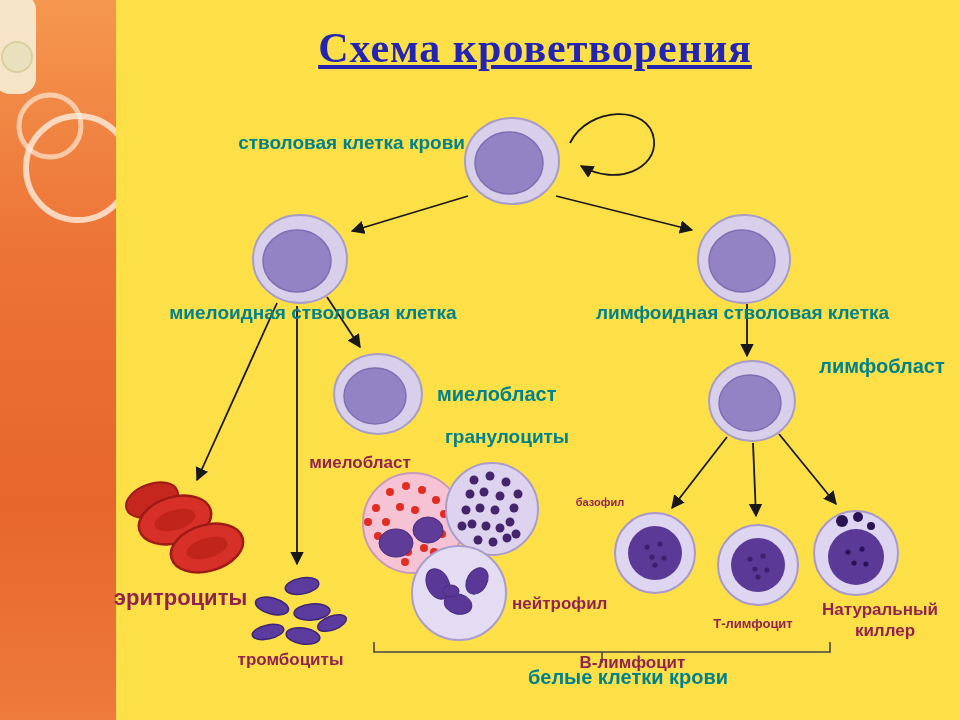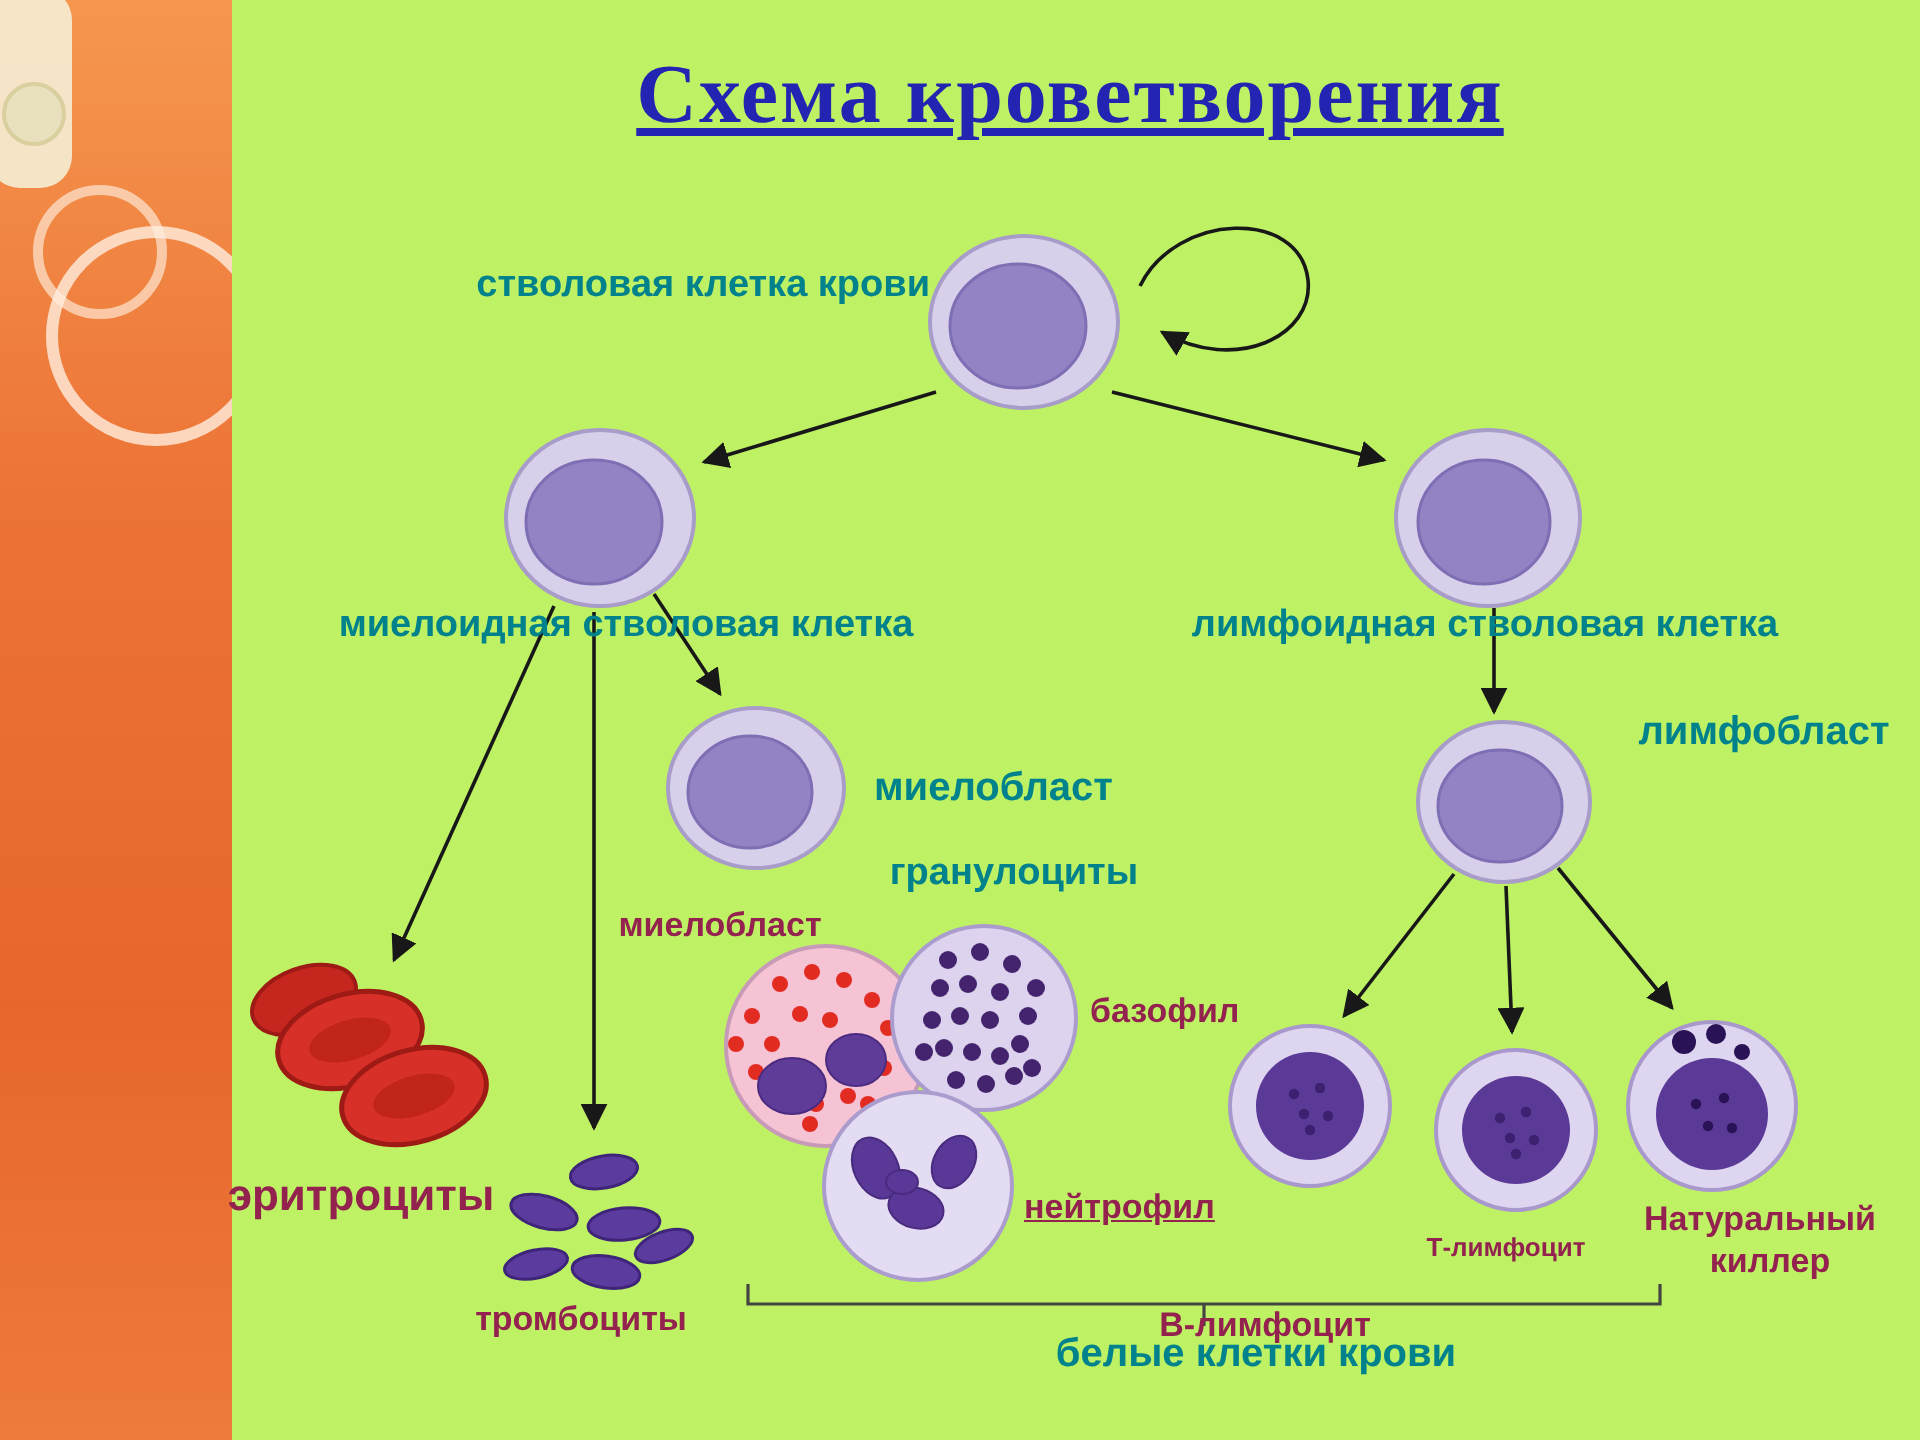--- a/index.html
+++ b/index.html
@@ -1,18 +1,18 @@
 <!DOCTYPE html>
 <html><head>
 <meta charset="utf-8">
 <style>
   * { margin:0; padding:0; box-sizing:border-box; }
   html,body { width:960px; height:720px; }
   body { background:#ffffff; font-family:"Liberation Sans", sans-serif; position:relative; overflow:hidden; }
-  .slide { position:absolute; left:0; top:0; width:960px; height:720px; background:#bef264; }
+  .slide { position:absolute; left:0; top:0; width:960px; height:720px; background:#fde047; }
   .strip { position:absolute; left:0; top:0; width:116px; height:720px;
            background:linear-gradient(180deg,#f5974f 0%, #ec7336 35%, #e7662c 70%, #ee7a3c 100%); }
   .title { position:absolute; left:150px; top:24px; width:770px; text-align:center;
            font-family:"Liberation Serif", serif; font-weight:bold; font-size:42px;
            color:#2424b2; text-decoration:underline; letter-spacing:1px; }
   .diagram { position:absolute; left:0; top:0; width:960px; height:720px; }
   .lbl { position:absolute; font-weight:bold; line-height:1.12; text-align:center; white-space:nowrap; }
   .teal   { color:#00828c; }
   .maroon { color:#93224f; }
   .purple { color:#7a35a8; font-style:italic; }
@@ -210,22 +210,22 @@
   <div class="lbl teal" style="left:150px; top:132px; width:315px; font-size:19px;text-align:right;">стволовая клетка крови</div>
 
   <div class="lbl teal" style="left:118px; top:302px; width:390px; font-size:19px;">миелоидная стволовая клетка</div>
   <div class="lbl teal" style="left:545px; top:302px; width:395px; font-size:19px;">лимфоидная стволовая клетка</div>
 
   <div class="lbl teal" style="left:437px; top:383px; width:160px; font-size:20px; text-align:left;">миелобласт</div>
   <div class="lbl teal" style="left:422px; top:426px; width:170px; font-size:19px;">гранулоциты</div>
   <div class="lbl teal" style="left:812px; top:343px; width:140px; font-size:20px;margin-top:12px;">лимфобласт</div>
 
   <div class="lbl maroon" style="left:280px; top:453px; width:160px; font-size:17px;">миелобласт</div>
-  <div class="lbl maroon" style="left:545px; top:496px; width:110px; font-size:17px; text-align:left;">базофил</div>
-  <div class="lbl maroon" style="left:512px; top:594px; width:120px; font-size:17px; text-align:left;text-decoration:underline;">нейтрофил</div>
+  <div class="lbl maroon" style="left:545px; top:496px; width:110px; font-size:11px; text-align:center;">базофил</div>
+  <div class="lbl maroon" style="left:512px; top:594px; width:120px; font-size:17px; text-align:left;">нейтрофил</div>
 
   <div class="lbl maroon" style="left:103px; top:586px; width:155px; font-size:22px;">эритроциты</div>
   <div class="lbl maroon" style="left:213px; top:650px; width:155px; font-size:17px;">тромбоциты</div>
 
   <div class="lbl maroon" style="left:560px; top:617px; width:145px; font-size:17px;margin-top:36px;">В-лимфоцит</div>
   <div class="lbl maroon" style="left:683px; top:617px; width:140px; font-size:13px;">Т-лимфоцит</div>
   <div class="lbl maroon" style="left:805px; top:600px; width:150px; font-size:17px;">Натуральный</div>
   <div class="lbl maroon" style="left:810px; top:621px; width:150px; font-size:17px;">киллер</div>
 
   <div class="lbl teal" style="left:478px; top:666px; width:300px; font-size:20px;">белые клетки крови</div>

